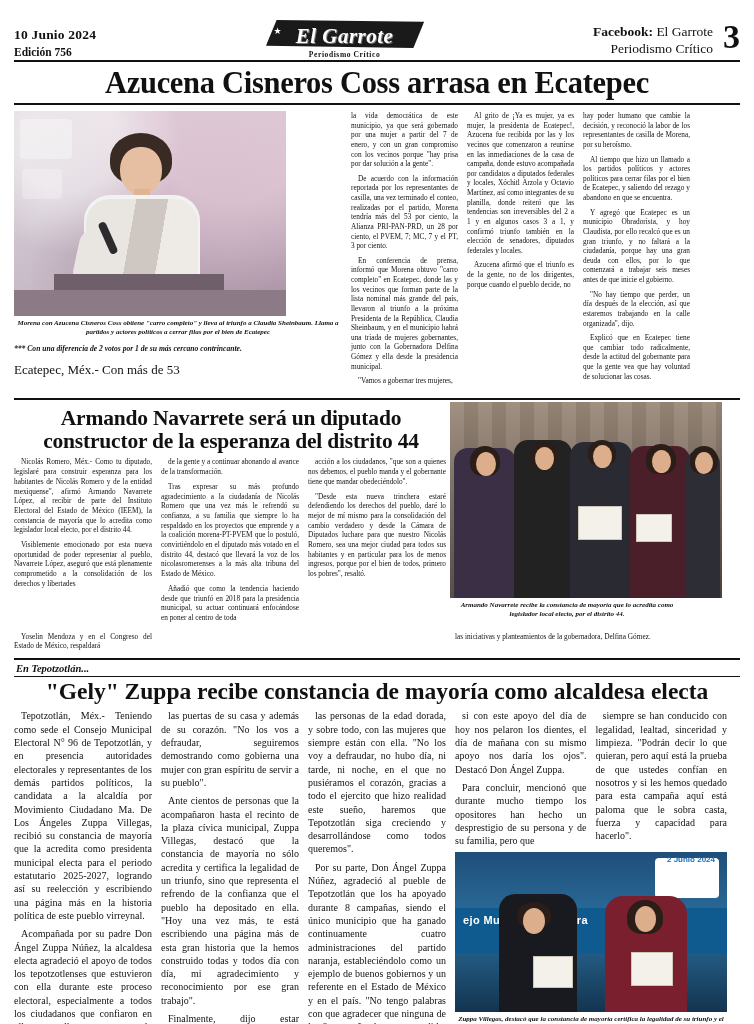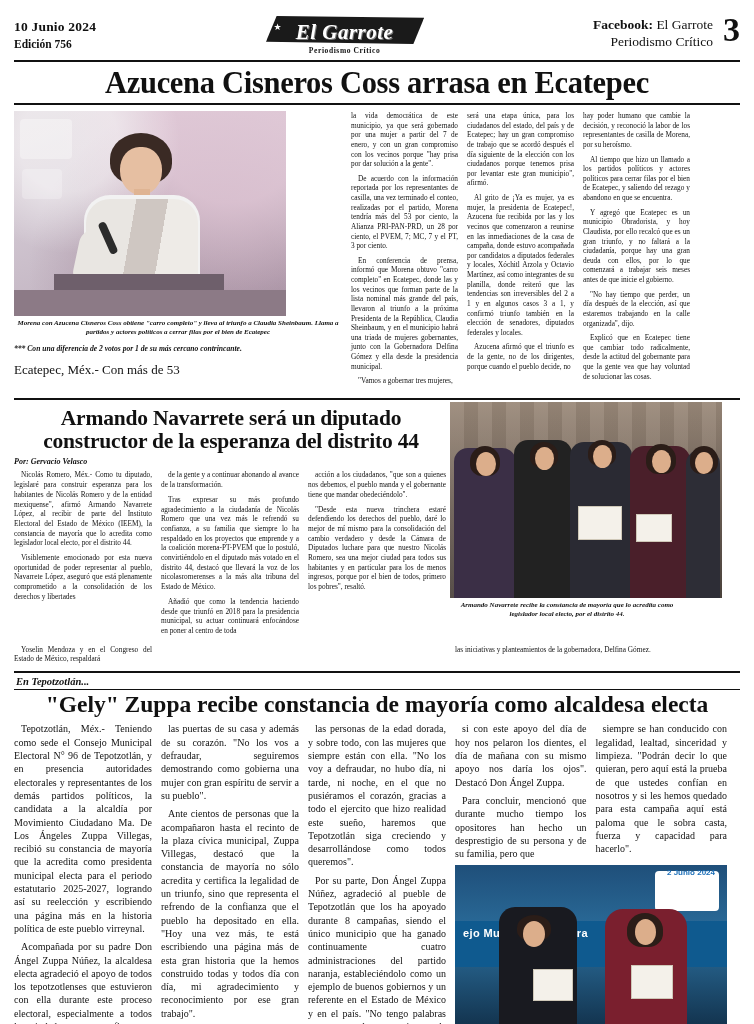--- a/index.html
+++ b/index.html
@@ -7,21 +7,21 @@
   body {
     width:754px; height:1024px;
     background:#fff;
     font-family:"Liberation Serif", serif;
     color:#111;
     overflow:hidden;
   }
   .page { position:relative; width:754px; height:1024px; padding:10px 14px 0 14px; }
 
   
-  .masthead { display:flex; align-items:center; justify-content:space-between; height:48px; }
+  .masthead { display:flex; align-items:flex-end; justify-content:space-between; height:48px; }
   .mh-left { font-family:"Liberation Serif", serif; }
   .mh-date { font-size:13.5px; font-weight:bold; letter-spacing:.2px; }
   .mh-edition { font-size:11.5px; font-weight:bold; margin-top:3px; }
   .mh-center { position:relative; width:170px; height:42px; margin-top:-2px; }
   .logo-wrap { position:relative; width:170px; height:40px; display:flex; align-items:center; justify-content:center; }
   .logo-shape {
     position:absolute; left:8px; top:4px; width:154px; height:28px;
     background:#1a1a1a; transform:skewX(-10deg);
     clip-path:polygon(4% 0, 100% 6%, 96% 100%, 0% 92%);
   }
@@ -186,40 +186,38 @@
     </div>
 
     <div class="col c2">
       <p class="noind">la vida democrática de este municipio, ya que será gobernado por una mujer a partir del 7 de enero, y con un gran compromiso con los vecinos porque "hay prisa por dar solución a la gente".</p>
       <p>De acuerdo con la información reportada por los representantes de casilla, una vez terminado el conteo, realizadas por el partido, Morena tendría más del 53 por ciento, la Alianza PRI-PAN-PRD, un 28 por ciento, el PVEM, 7; MC, 7 y el PT, 3 por ciento.</p>
       <p>En conferencia de prensa, informó que Morena obtuvo "carro completo" en Ecatepec, donde las y los vecinos que forman parte de la lista nominal más grande del país, llevaron al triunfo a la próxima Presidenta de la República, Claudia Sheinbaum, y en el municipio habrá una triada de mujeres gobernantes, junto con la Gobernadora Delfina Gómez y ella desde la presidencia municipal.</p>
       <p>"Vamos a gobernar tres mujeres,</p>
     </div>
 
     <div class="col c3">
-      <p class="noind">será una etapa única, para los ciudadanos del estado, del país y de Ecatepec; hay un gran compromiso de trabajo que se acordó después el día siguiente de la elección con los ciudadanos porque tenemos prisa por levantar este gran municipio", afirmó.</p>
       <p>Al grito de ¡Ya es mujer, ya es mujer, la presidenta de Ecatepec!, Azucena fue recibida por las y los vecinos que comenzaron a reunirse en las inmediaciones de la casa de campaña, donde estuvo acompañada por candidatos a diputados federales y locales, Xóchitl Arzola y Octavio Martínez, así como integrantes de su planilla, donde reiteró que las tendencias son irreversibles del 2 a 1 y en algunos casos 3 a 1, y confirmó triunfo también en la elección de senadores, diputados federales y locales.</p>
       <p>Azucena afirmó que el triunfo es de la gente, no de los dirigentes, porque cuando el pueblo decide, no</p>
     </div>
 
     <div class="col c4">
       <p class="noind">hay poder humano que cambie la decisión, y reconoció la labor de los representantes de casilla de Morena, por su heroísmo.</p>
       <p>Al tiempo que hizo un llamado a los partidos políticos y actores políticos para cerrar filas por el bien de Ecatepec, y saliendo del rezago y abandono en que se encuentra.</p>
       <p>Y agregó que Ecatepec es un municipio Obradorista, y hoy Claudista, por ello recalcó que es un gran triunfo, y no faltará a la ciudadanía, porque hay una gran deuda con ellos, por lo que comenzará a trabajar seis meses antes de que inicie el gobierno.</p>
       <p>"No hay tiempo que perder, un día después de la elección, así que estaremos trabajando en la calle organizada", dijo.</p>
       <p>Explicó que en Ecatepec tiene que cambiar todo radicalmente, desde la actitud del gobernante para que la gente vea que hay voluntad de solucionar las cosas.</p>
     </div>
   </div>
 
   <div class="sep2"></div>
 
   <div class="art2">
     <div style="width:434px;">
       <div class="h2">Armando Navarrete será un diputado constructor de la esperanza del distrito 44</div>
-      <div class="byline">Por: Gervacio Velasco</div>
       <div style="display:flex; gap:9px;">
         <div class="a2col">
           <p class="noind">Nicolás Romero, Méx.- Como tu diputado, legislaré para construir esperanza para los habitantes de Nicolás Romero y de la entidad mexiquense", afirmó Armando Navarrete López, al recibir de parte del Instituto Electoral del Estado de México (IEEM), la constancia de mayoría que lo acredita como legislador local electo, por el distrito 44.</p>
           <p>Visiblemente emocionado por esta nueva oportunidad de poder representar al pueblo, Navarrete López, aseguró que está plenamente comprometido a la consolidación de los derechos y libertades</p>
         </div>
         <div class="a2col">
           <p class="noind">de la gente y a continuar abonando al avance de la transformación.</p>
           <p>Tras expresar su más profundo agradecimiento a la ciudadanía de Nicolás Romero que una vez más le refrendó su confianza, a su familia que siempre lo ha respaldado en los proyectos que emprende y a la coalición morena-PT-PVEM que lo postuló, convirtiéndolo en el diputado más votado en el distrito 44, destacó que llevará la voz de los nicolasromerenses a la más alta tribuna del Estado de México.</p>
           <p>Añadió que como la tendencia haciendo desde que triunfó en 2018 para la presidencia municipal, su actuar continuará enfocándose en poner al centro de toda</p>
         </div>

